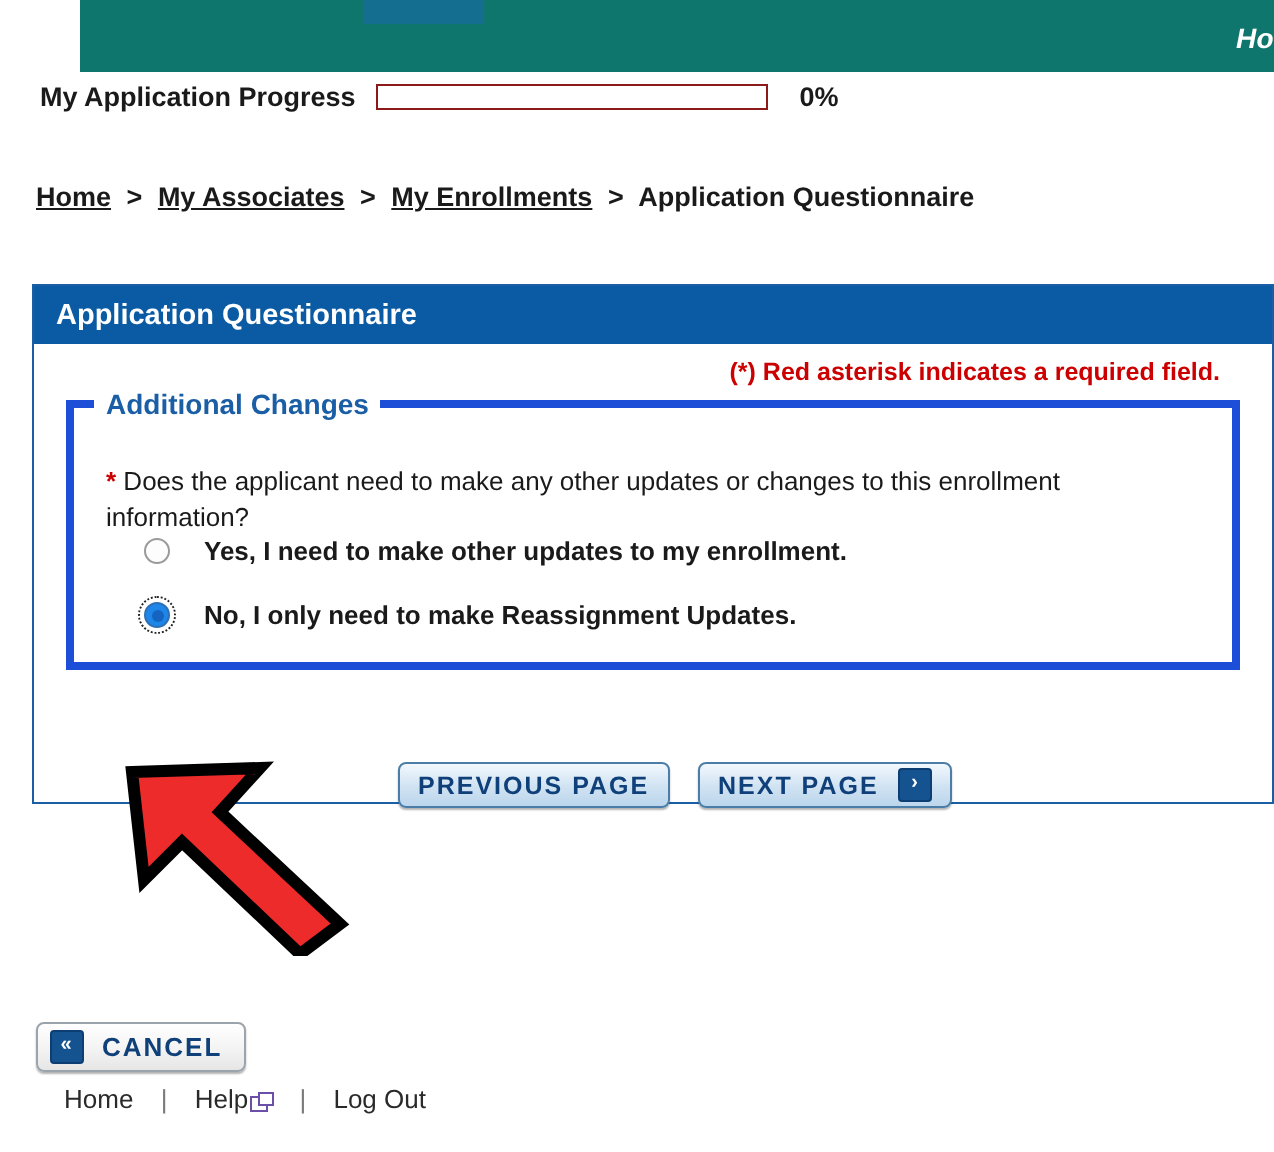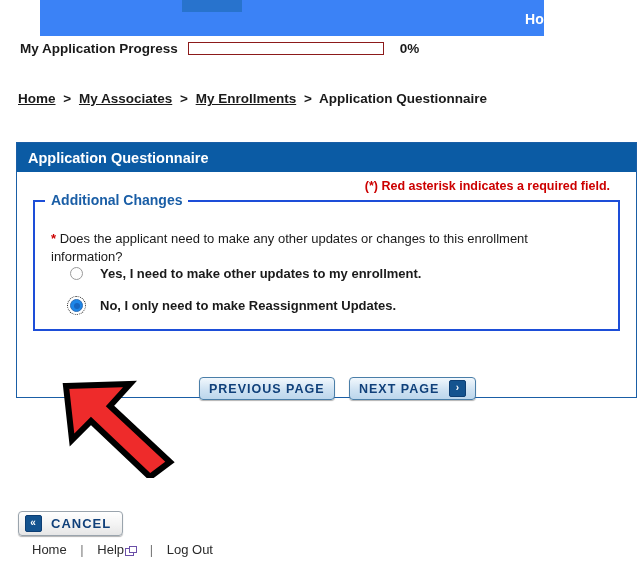--- a/index.html
+++ b/index.html
@@ -16,23 +16,24 @@
     color: #000000;
     overflow: hidden;
     position: relative;
   }
 
   
   .top-banner {
     position: absolute;
     left: 40px;
     top: 0;
-    width: 504px;
+    width: 597px;
     height: 36px;
-    background: #3b82f6;
+    background: #0f766e;
+    font-style: italic;
   }
   .banner-ghost {
     position: absolute;
     left: 142px;
     top: 0px;
     width: 60px;
     height: 12px;
     background: #1a67ab;
     opacity: .55;
   }
@@ -136,21 +137,21 @@
     text-align: right;
     color: #cc0000;
     font-size: 12.5px;
     font-weight: bold;
     padding-right: 14px;
     padding-top: 2px;
   }
 
   
   .fieldset {
-    border: 2px solid #1d4ed8;
+    border: 4px solid #1d4ed8;
     margin: 7px 4px 0 4px;
     padding: 6px 16px 16px 16px;
     position: relative;
   }
   .legend {
     position: absolute;
     top: -10px;
     left: 10px;
     background: #ffffff;
     padding: 0 6px;

